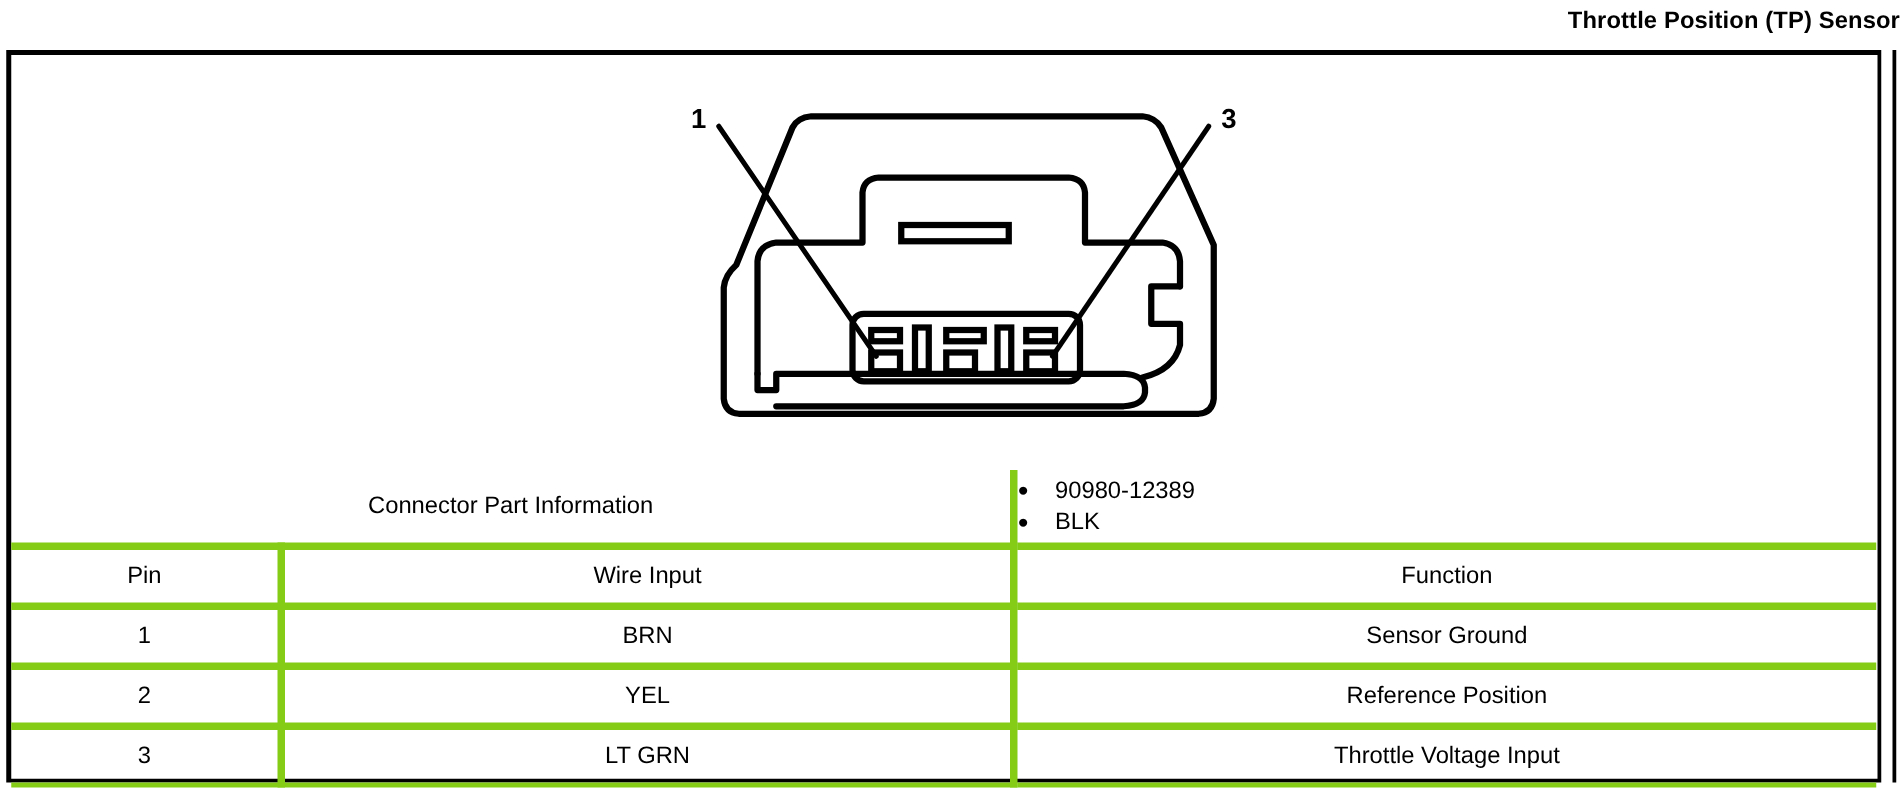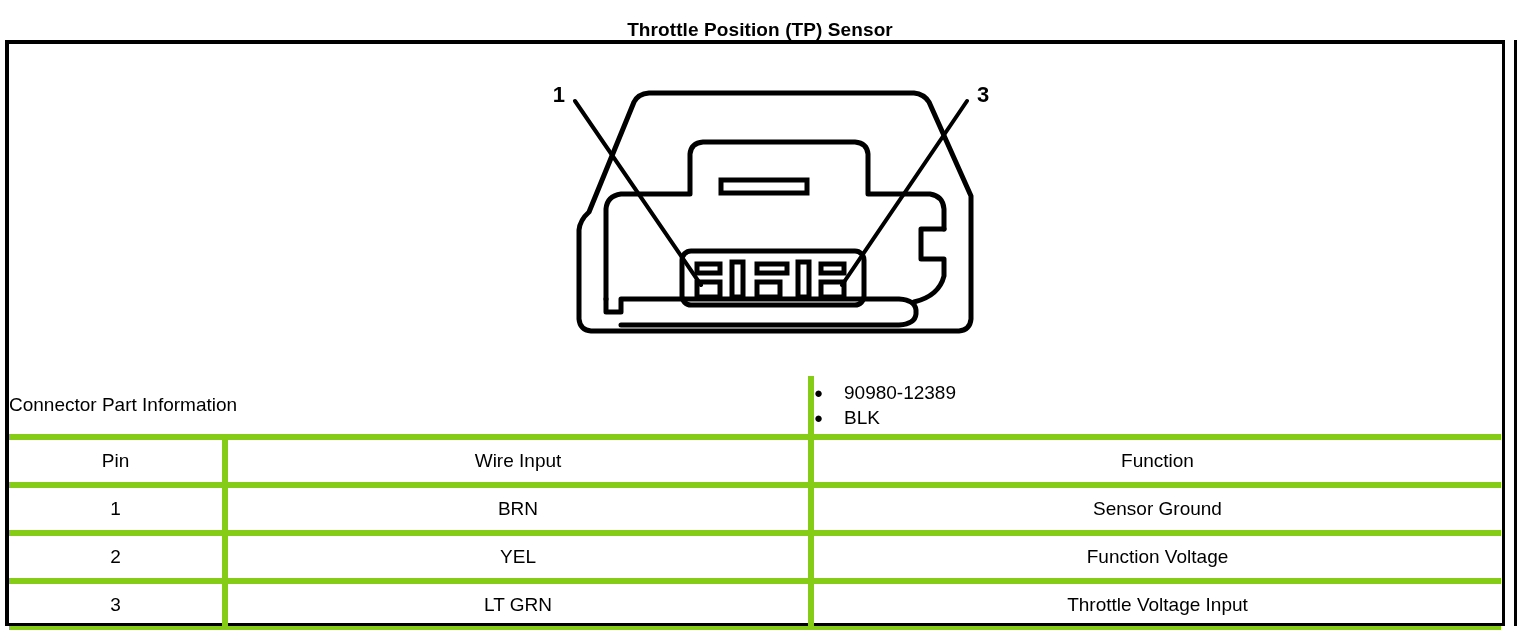--- a/index.html
+++ b/index.html
@@ -14,25 +14,25 @@
     font-family: "Liberation Sans", sans-serif;
     color: #000000;
     overflow: hidden;
     position: relative;
   }
 
   
   #page-title {
     position: absolute;
     left: 0;
-    top: 16px;
+    top: 3px;
     width: 1520px;
     height: 34px;
     line-height: 28px;
-    text-align: center;
+    text-align: right;
     font-size: 19px;
     font-weight: bold;
     letter-spacing: 0.1px;
   }
 
   
   #frame {
     position: absolute;
     left: 5px;
     top: 40px;
@@ -84,20 +84,21 @@
     font-weight: normal;
     font-size: 19px;
     vertical-align: middle;
   }
   #pin-table .no-left  { border-left: none; }
   #pin-table .no-right { border-right: none; }
   #pin-table .no-top   { border-top: none; }
 
   .cpi-cell {
     height: 58px;
+    text-align: center;
     font-weight: bold;
     font-size: 19px;
   }
   .parts-cell {
     height: 58px;
     padding-left: 34px;
     text-align: left;
   }
   .part-list {
     list-style: none;
@@ -253,21 +254,21 @@
 
       <tr>
         <td class="row-cell no-left">1</td>
         <td class="row-cell">BRN</td>
         <td class="fn-cell no-right">Sensor Ground</td>
       </tr>
 
       <tr>
         <td class="row-cell no-left">2</td>
         <td class="row-cell">YEL</td>
-        <td class="fn-cell no-right">Function Voltage</td>
+        <td class="fn-cell no-right">Reference Position</td>
       </tr>
 
       <tr>
         <td class="row-cell no-left">3</td>
         <td class="row-cell">LT GRN</td>
         <td class="fn-cell no-right">Throttle Voltage Input</td>
       </tr>
     </tbody>
   </table>
 

